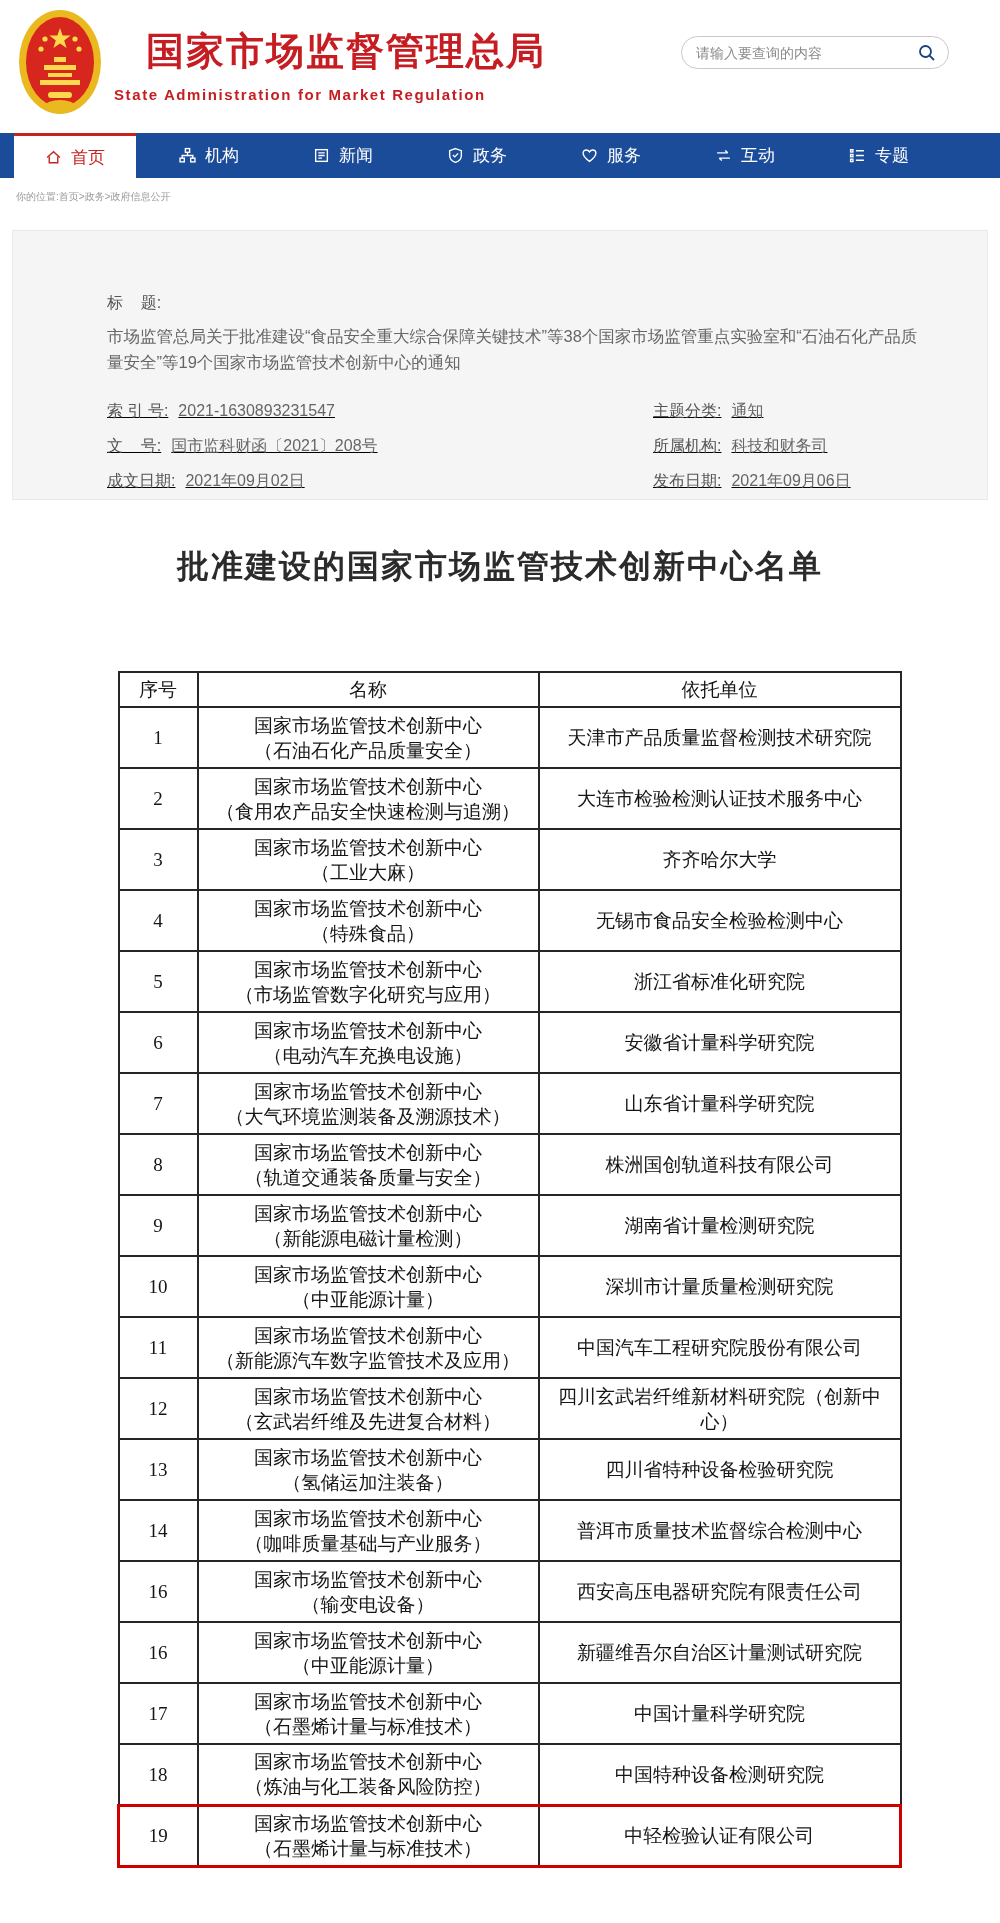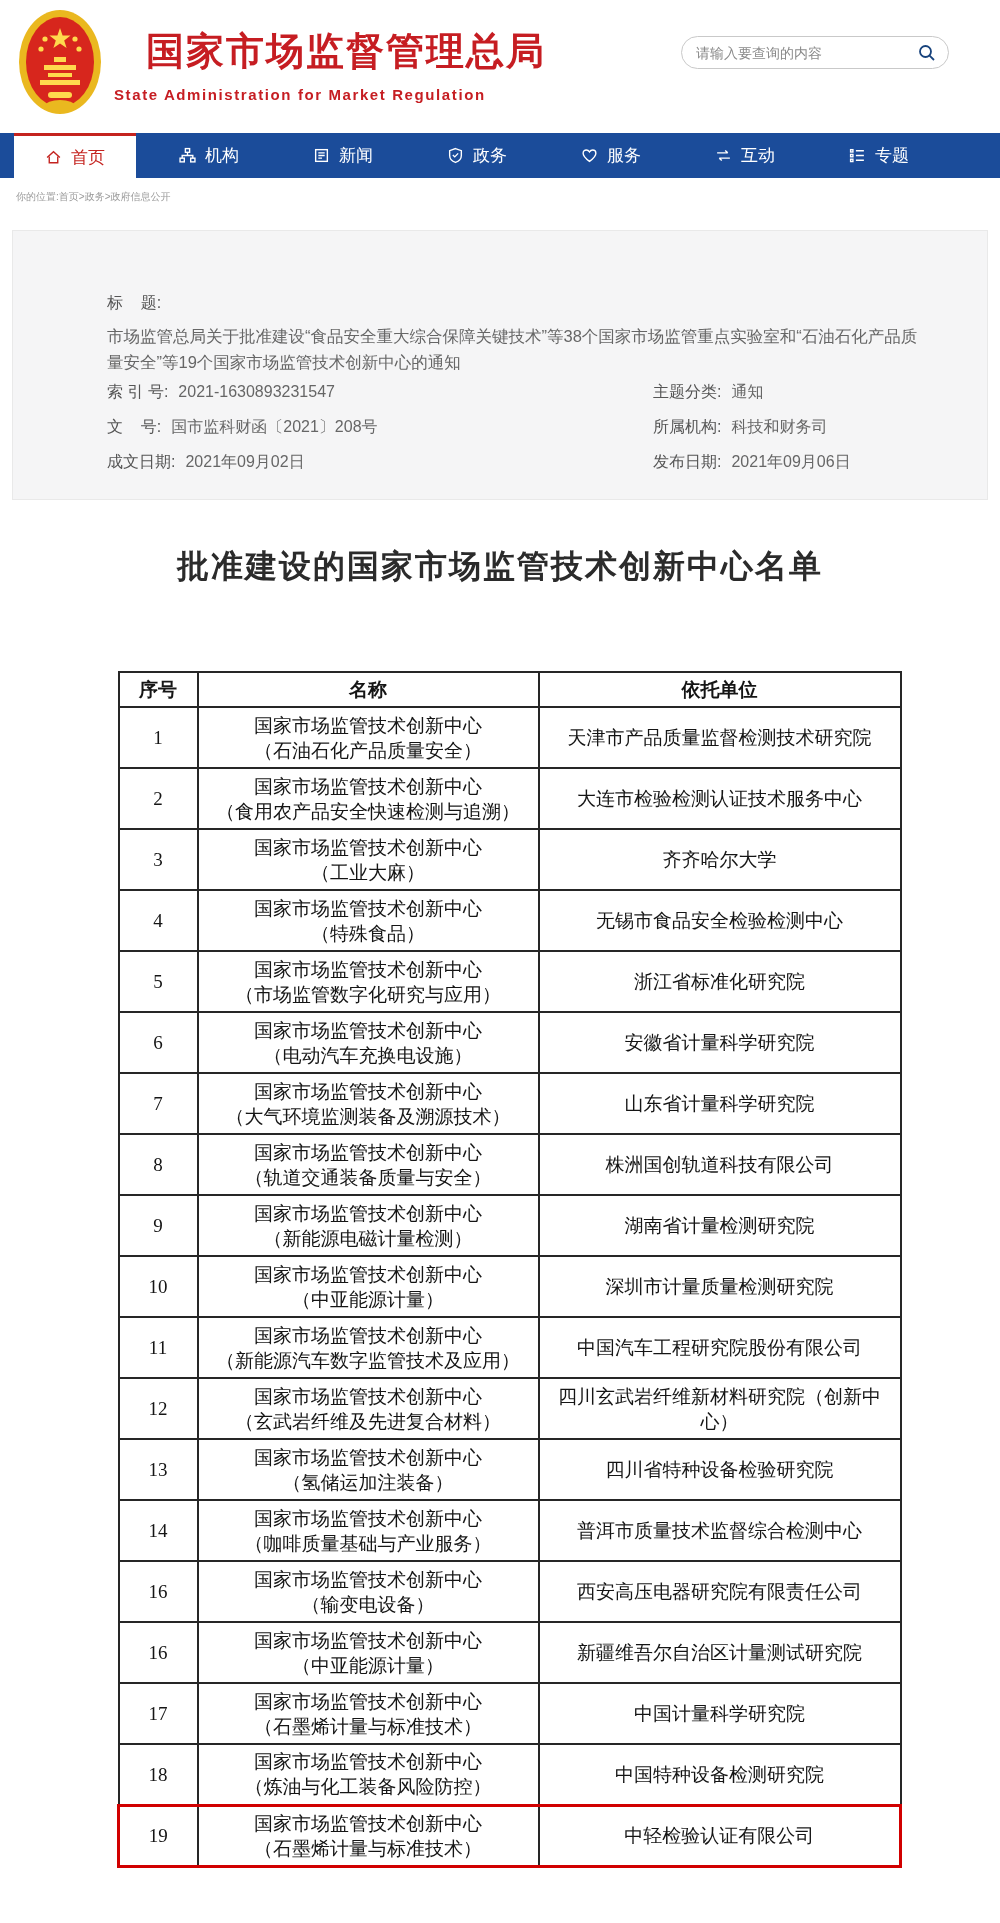--- a/index.html
+++ b/index.html
@@ -27,32 +27,32 @@
   .nav-ic{display:flex;}
   .nav-ic svg{display:block;width:17px;height:17px;}
   
   .breadcrumb{margin:12px 0 0 16px;font-size:10px;color:#9a9a9a;height:20px;}
   .breadcrumb span{color:#9a9a9a;}
   
   .panel{margin:20px 12px 0;height:270px;background:#f5f5f6;border:1px solid #e9e9e9;
     box-sizing:border-box;padding:62px 58px 0 94px;}
   .doc-title-label{font-size:16px;color:#555;white-space:pre;}
   .doc-title{margin-top:9px;font-size:16.5px;color:#666;line-height:26px;}
-  .fields{margin-top:7px;display:grid;grid-template-columns:546px 1fr;row-gap:14px;font-size:16px;}
+  .fields{margin-top:26px;display:grid;grid-template-columns:546px 1fr;row-gap:14px;font-size:16px;text-decoration:underline;}
   .field{display:flex;align-items:baseline;}
   .flabel{color:#555;white-space:pre;margin-right:10px;}
   .fvalue{color:#666;}
   
   .list-title{margin:45px 0 0;text-align:center;font-size:32px;font-weight:bold;color:#2b2b2b;
     letter-spacing:2px;height:42px;line-height:42px;}
   
   .tbl-wrap{margin:84px 0 0 117px;}
   table{border-collapse:collapse;table-layout:fixed;width:782px;color:#151515;
     font-family:"Liberation Serif","DejaVu Serif",serif;}
-  th{border:2px solid #262626;height:31px;font-size:19px;font-weight:bold;background:#fff;}
+  th{border:2px solid #262626;height:31px;font-size:19px;font-weight:normal;background:#fff;}
   td{border:2px solid #262626;height:61px;text-align:center;vertical-align:middle;font-size:19px;
     line-height:25px;padding:2px 10px;box-sizing:border-box;}
   tr.hl td{border-top:3px solid #d10000;border-bottom:3px solid #d10000;}
   tr.hl td:first-child{border-left:3px solid #d10000;}
   tr.hl td:last-child{border-right:3px solid #d10000;}
 </style>
 </head>
 <body>
 
 <div class="header">

